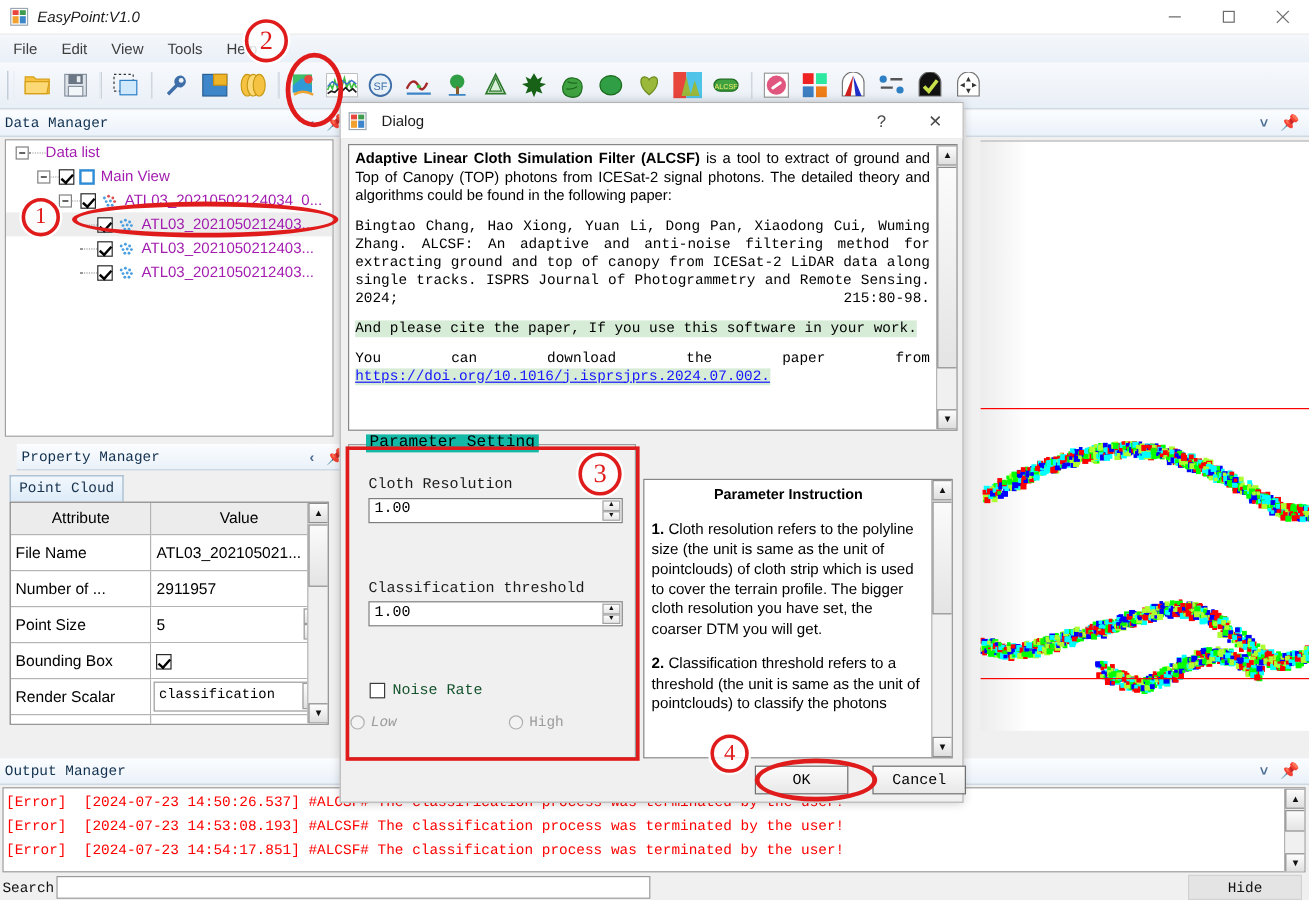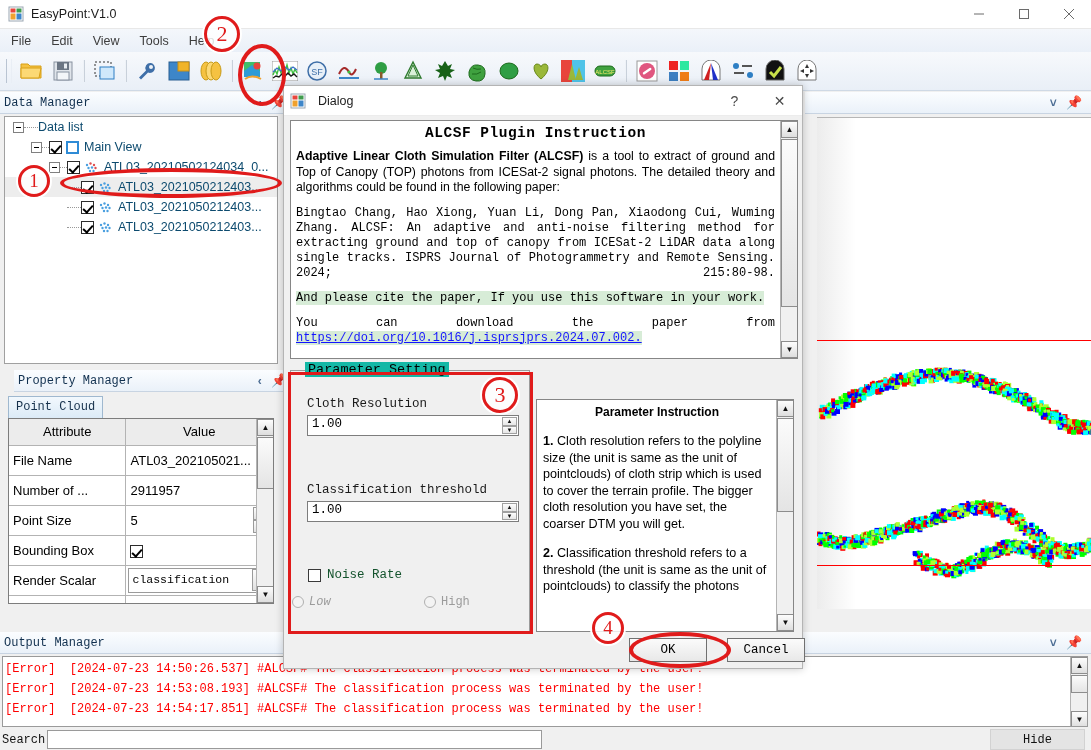--- a/index.html
+++ b/index.html
@@ -21,21 +21,21 @@
   .titlebar {
     position: absolute; left: 0; top: 0; width: 1091px; height: 29px;
     background: #ffffff;
     display: flex; align-items: center;
     border-bottom: 1px solid #e8e8e8;
   }
   .title-icon {
     width: 16px; height: 16px; margin-left: 8px; margin-right: 7px;
     position: relative; flex: none;
   }
-  .app-title { font-size: 12.5px; color: #1b1b1b; font-family: "Liberation Sans", sans-serif; }
+  .app-title { font-size: 12.5px; color: #1b1b1b; font-family: "Liberation Sans", sans-serif; font-style: italic; }
   .wincontrols { margin-left: auto; display: flex; height: 29px; }
   .wc { width: 45px; height: 29px; display: flex; align-items: center; justify-content: center;
         color: #5a5a5a; font-size: 13px; }
   .wc svg { display: block; }
 
   
   .menubar {
     position: absolute; left: 0; top: 29px; width: 1091px; height: 23px;
     background: linear-gradient(#f4f7fb, #eaf0f8);
     display: flex; align-items: center; padding-left: 1px;
@@ -101,21 +101,21 @@
   .cb {
     width: 13px; height: 13px; border: 1px solid #2b2b2b; background: #fff;
     position: relative; flex: none; margin-right: 4px;
   }
   .cb.checked::after {
     content: ""; position: absolute; left: 3px; top: 1px; width: 4px; height: 8px;
     border: solid #000; border-width: 0 2px 2px 0; transform: rotate(42deg);
   }
   .blue-sq { width: 13px; height: 13px; border: 2px solid #2e8bd6; background:#fff; flex: none; margin-right: 5px; }
   .pc-icon { width: 15px; height: 13px; flex: none; margin-right: 5px; position: relative; }
-  .tree-label { font-size: 12.5px; color: #0c4a6e; white-space: nowrap;
+  .tree-label { font-size: 12.5px; color: #a21caf; white-space: nowrap;
                 font-family: "Liberation Sans", sans-serif; }
 
   
   #property-manager {
     position: absolute; left: 0; top: 370px; width: 282px; height: 262px;
     background: #f0f0f0;
   }
   #pm-header { left: 0; top: 0; width: 282px; margin-left: 14px; }
   .pm-tabstrip { position: absolute; left: 8px; top: 26px; display: flex; }
   .pm-tab {
@@ -3171,21 +3171,20 @@
       </span>
       <span class="dlg-title">Dialog</span>
       <span class="dlg-wc">
         <span>?</span>
         <span>✕</span>
       </span>
     </div>
 
     <div class="dlg-textbox">
       <div class="dtb-inner">
-        <div class="dtb-title">ALCSF Plugin Instruction</div>
         <div class="dtb-p">
           <b>Adaptive Linear Cloth Simulation Filter (ALCSF)</b><span> is a tool to extract of ground and Top of Canopy (TOP) photons from ICESat-2 signal photons. The detailed theory and algorithms could be found in the following paper:</span>
         </div>
         <div class="dtb-mono">Bingtao Chang, Hao Xiong, Yuan Li, Dong Pan, Xiaodong Cui, Wuming Zhang. ALCSF: An adaptive and anti-noise filtering method for extracting ground and top of canopy from ICESat-2 LiDAR data along single tracks.  ISPRS Journal of Photogrammetry and Remote Sensing. 2024; 215:80-98.</div>
         <div class="dtb-mono" style="text-align-last:left;">
           <span class="hl-green">And please cite the paper, If you use this software in your work.</span>
         </div>
         <div class="dtb-mono" style="text-align-last:left;">
           <span>You can download the paper from </span><span class="dtb-link hl-green">https://doi.org/10.1016/j.isprsjprs.2024.07.002.</span>
         </div>

